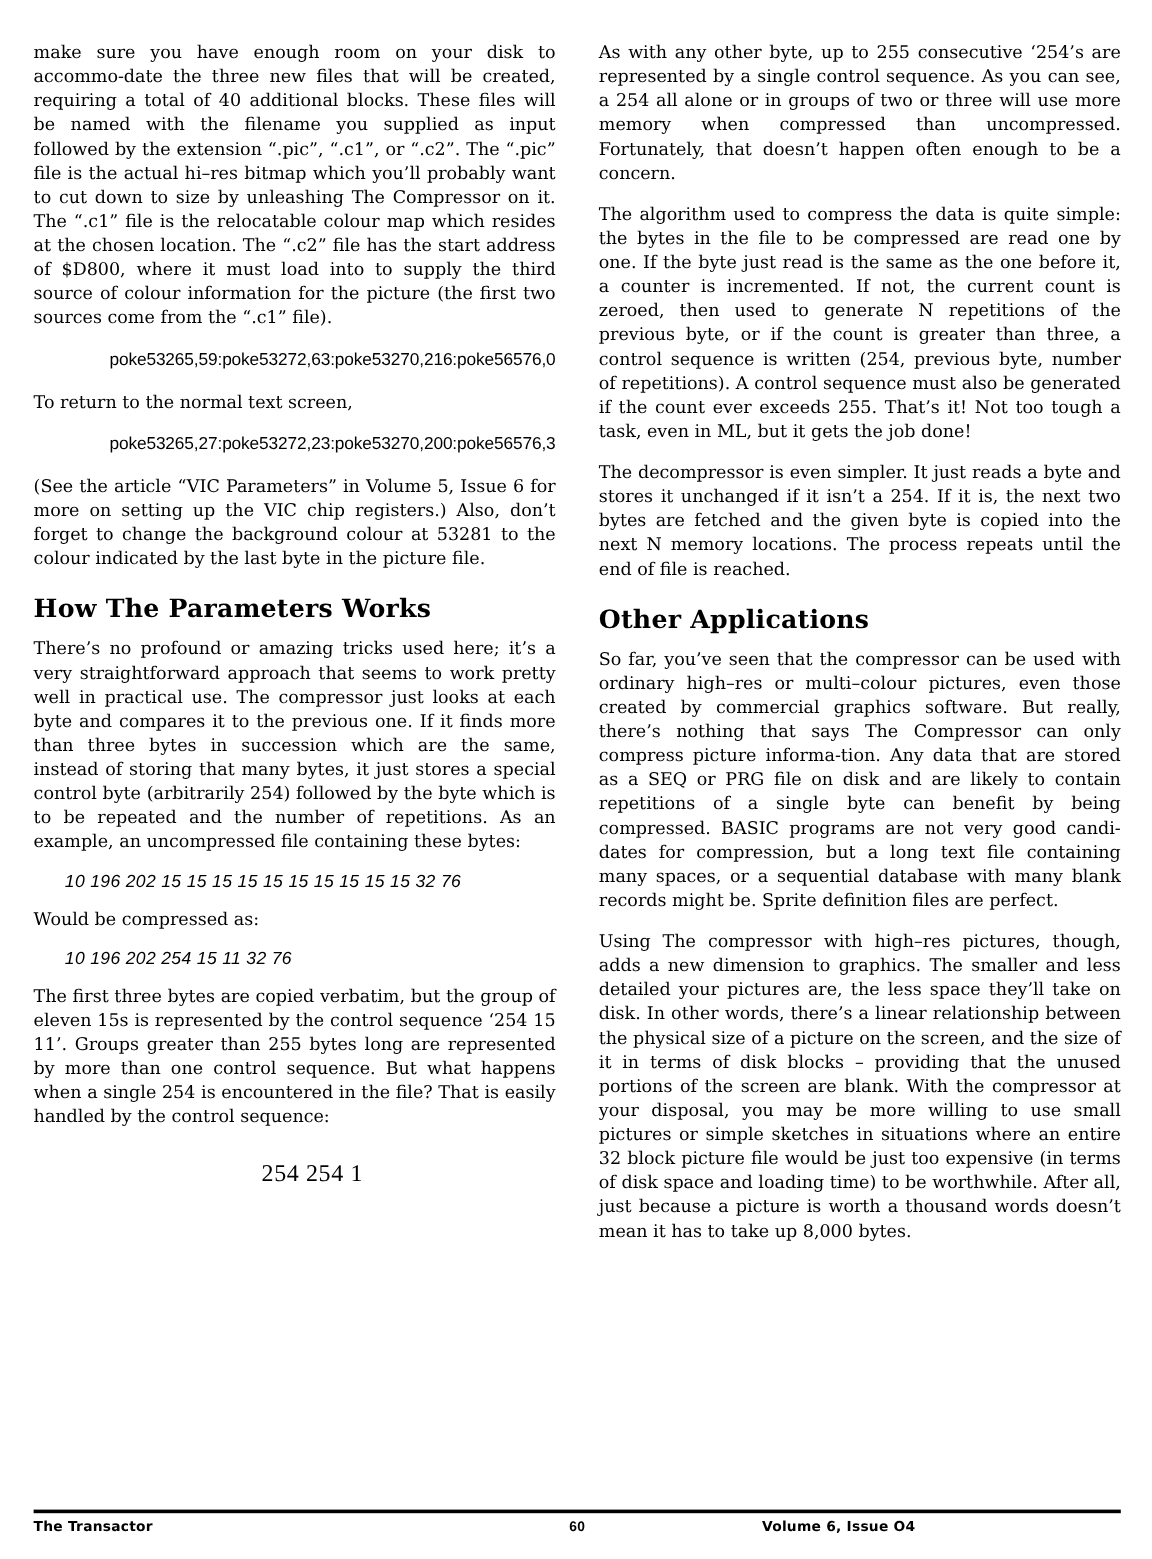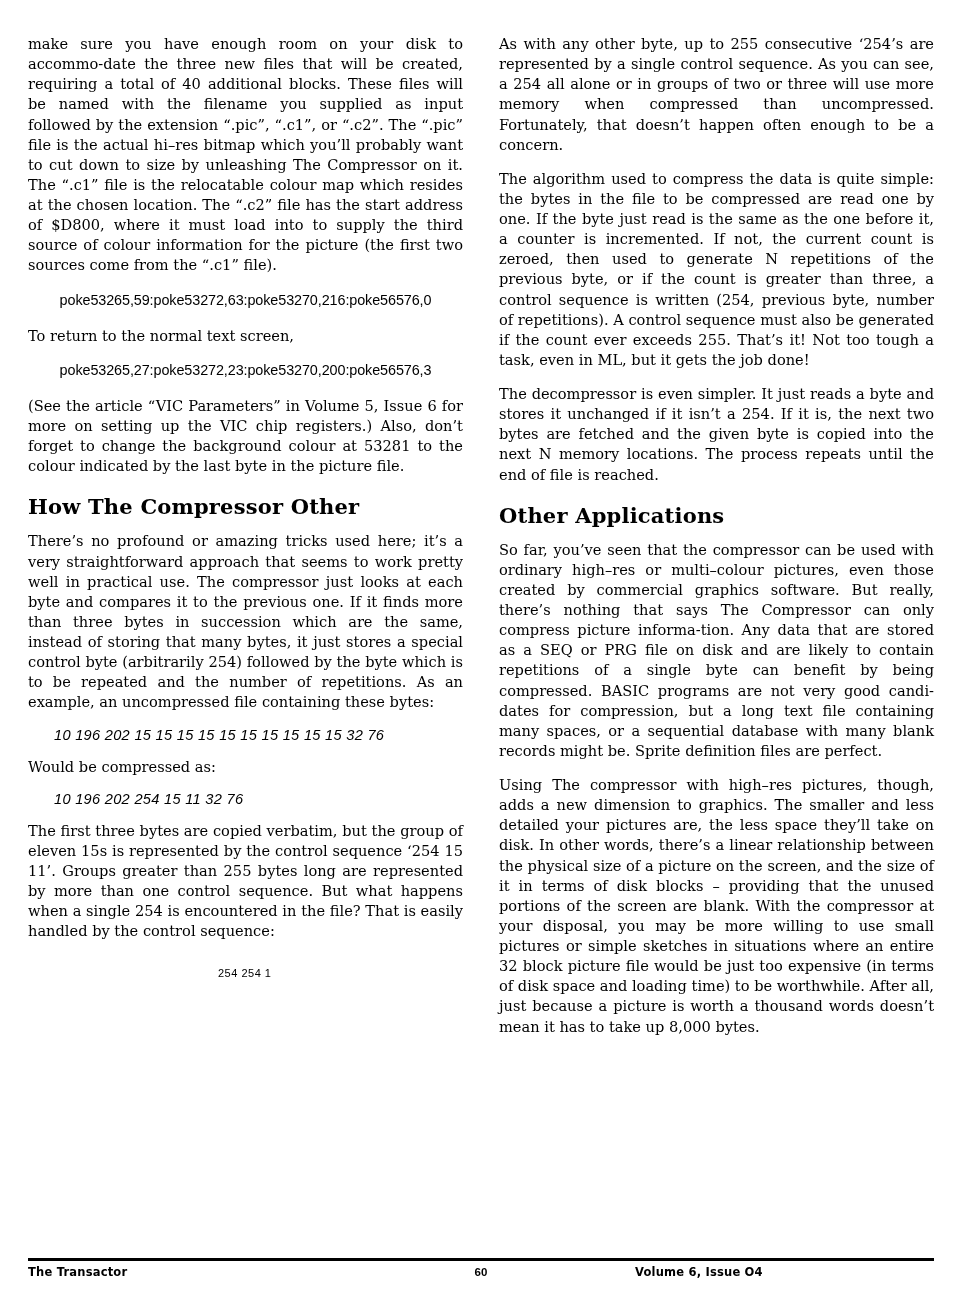--- a/index.html
+++ b/index.html
@@ -46,33 +46,33 @@
     font-family: "DejaVu Serif", serif;
     font-weight: bold;
     letter-spacing: 0.2px;
   }
   .code {
     font-family: "Liberation Sans", sans-serif;
     font-size: 14.4px;
     line-height: 1.4;
     margin: 4px 0 16px 0;
     letter-spacing: -0.1px;
-    text-align: center;
+    text-align: right;
   }
   .code.tight { margin-top: 2px; }
   .listing {
     font-family: "Liberation Sans", sans-serif;
     font-size: 14.6px;
     margin: 0 0 14px 26px;
     letter-spacing: 0.3px;
     font-style: italic;
   }
   .center-code {
-    font-family: Liberation Sans, sans-serif;
-    font-size: 11px;
+    font-family: Liberation Serif, serif;
+    font-size: 20px;
     margin: 26px 0 0 190px;
     letter-spacing: 0.5px;
   }
   .footer-rule {
     position: absolute;
     left: 28px;
     top: 1258px;
     width: 906px;
     height: 3px;
     background: #000000;
@@ -99,21 +99,21 @@
 <div class="page">
 
   <div class="columns">
 
     <div class="col">
       <p>make sure you have enough room on your disk to accommo-date the three new files that will be created, requiring a total of 40 additional blocks. These files will be named with the filename you supplied as input followed by the extension “.pic”, “.c1”, or “.c2”. The “.pic” file is the actual hi–res bitmap which you’ll probably want to cut down to size by unleashing The Compressor on it. The “.c1” file is the relocatable colour map which resides at the chosen location. The “.c2” file has the start address of $D800, where it must load into to supply the third source of colour information for the picture (the first two sources come from the “.c1” file).</p>
       <div class="code">poke53265,59:poke53272,63:poke53270,216:poke56576,0</div>
       <p>To return to the normal text screen,</p>
       <div class="code tight">poke53265,27:poke53272,23:poke53270,200:poke56576,3</div>
       <p>(See the article “VIC Parameters” in Volume 5, Issue 6 for more on setting up the VIC chip registers.) Also, don’t forget to change the background colour at 53281 to the colour indicated by the last byte in the picture file.</p>
-      <h3>How The Compressor Other</h3>
+      <h3>How The Parameters Works</h3>
       <p>There’s no profound or amazing tricks used here; it’s a very straightforward approach that seems to work pretty well in practical use. The compressor just looks at each byte and compares it to the previous one. If it finds more than three bytes in succession which are the same, instead of storing that many bytes, it just stores a special control byte (arbitrarily 254) followed by the byte which is to be repeated and the number of repetitions. As an example, an uncompressed file containing these bytes:</p>
       <div class="listing">10 196 202 15 15 15 15 15 15 15 15 15 15 32 76</div>
       <p>Would be compressed as:</p>
       <div class="listing">10 196 202 254 15 11 32 76</div>
       <p>The first three bytes are copied verbatim, but the group of eleven 15s is represented by the control sequence ‘254 15 11’. Groups greater than 255 bytes long are represented by more than one control sequence. But what happens when a single 254 is encountered in the file? That is easily handled by the control sequence:</p>
       <div class="center-code">254 254 1</div>
     </div>
 
     <div class="col">
       <p>As with any other byte, up to 255 consecutive ‘254’s are represented by a single control sequence. As you can see, a 254 all alone or in groups of two or three will use more memory when compressed than uncompressed. Fortunately, that doesn’t happen often enough to be a concern.</p>

